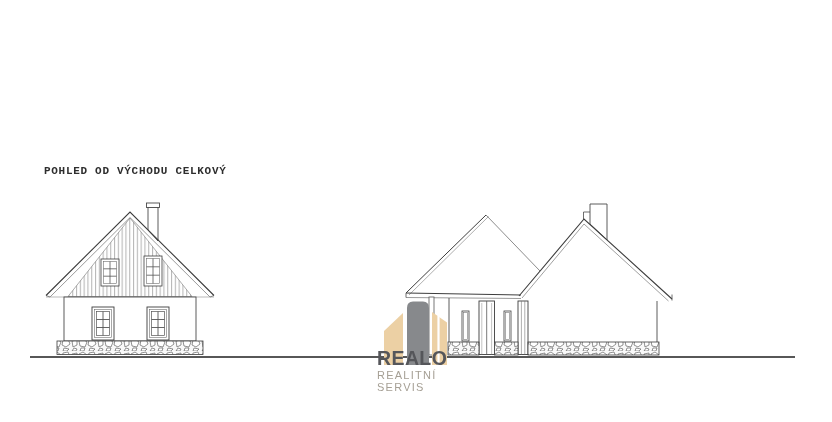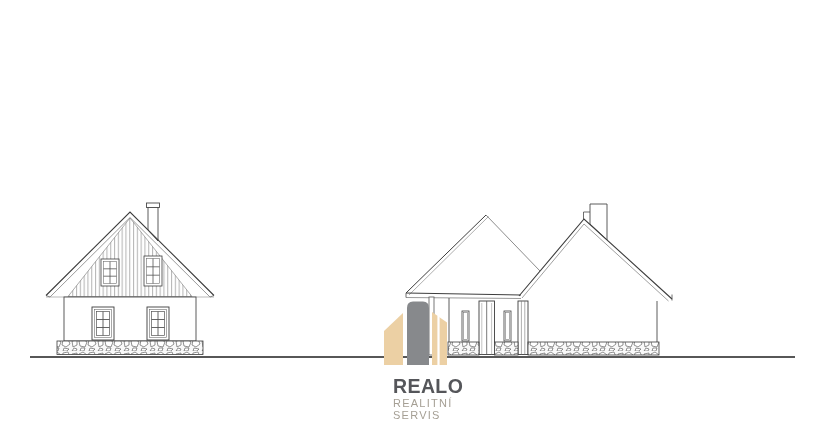--- a/index.html
+++ b/index.html
@@ -7,21 +7,21 @@
     position:relative;width:832px;height:422px;background:#ffffff;
     overflow:hidden;font-family:"Liberation Sans",sans-serif;
   }
   .canvas svg{position:absolute;left:0;top:0;}
   .title{
     position:absolute;left:44px;top:165px;
     font-family:"Liberation Mono","DejaVu Sans Mono",monospace;
     font-weight:bold;font-size:11px;letter-spacing:0.7px;
     color:#2e2e2e;white-space:nowrap;
   }
-  .logo-text{position:absolute;left:377px;top:376px;width:90px;margin-left:16px;}
+  .logo-text{position:absolute;left:377px;top:348px;width:90px;}
   .logo-word{
     font-family:"Liberation Sans",sans-serif;font-weight:bold;
     font-size:19.5px;letter-spacing:0.4px;color:#55565a;line-height:20px;
   }
   .logo-sub{
     font-family:"Liberation Sans",sans-serif;font-size:11px;
     letter-spacing:1.25px;color:#a59f94;margin-top:1px;
   }
 </style>
 </head>
@@ -165,19 +165,20 @@
     </g>
 
     <g stroke="none">
       <path d="M384,365 L384,331 L403,313 L403,365 Z" fill="#ecd0a4"></path>
       <path d="M407,365 L407,308 Q407,301.5 413,301.5 L423,301.5 Q429,301.5 429,308 L429,365 Z" fill="#87898c"></path>
       <path d="M432,365 L432,312 L447,322.5 L447,365 Z" fill="#ecd0a4"></path>
       <rect x="437.4" y="315.8" width="2.2" height="49.2" fill="#ffffff"></rect>
     </g>
   </svg>
 
+  <div class="title">POHLED OD VÝCHODU CELKOVÝ</div>
 
   <div class="logo-text">
     <div class="logo-word">REALO</div>
     <div class="logo-sub">REALITNÍ SERVIS</div>
   </div>
 
 </div>
 
 </body></html>

